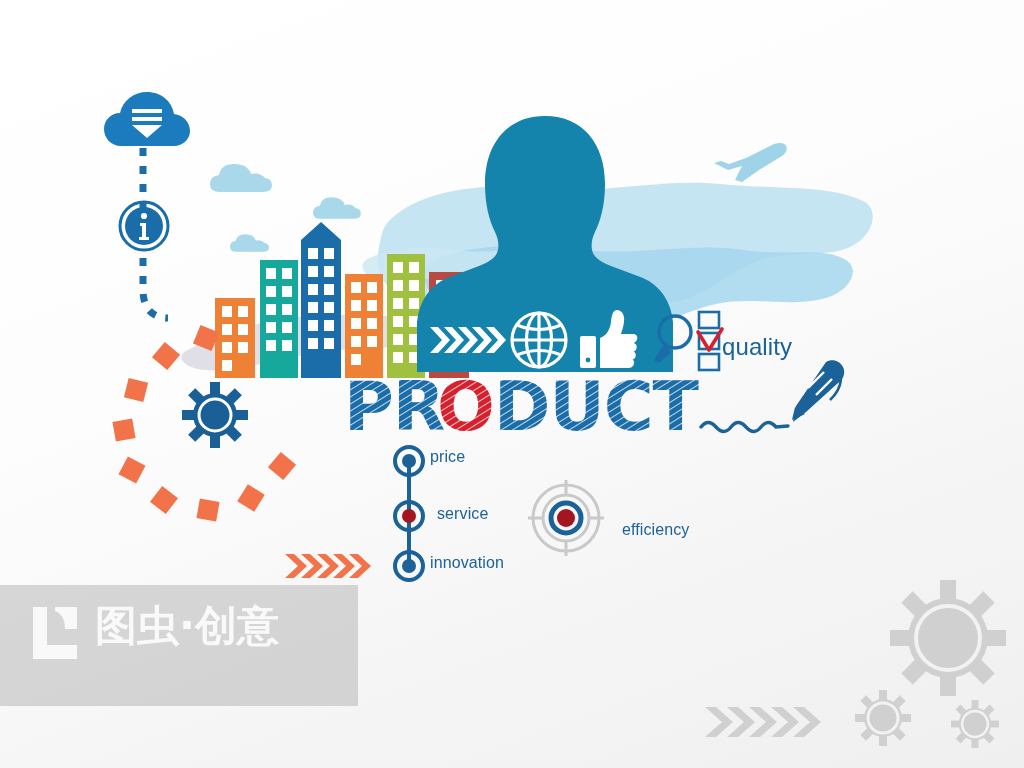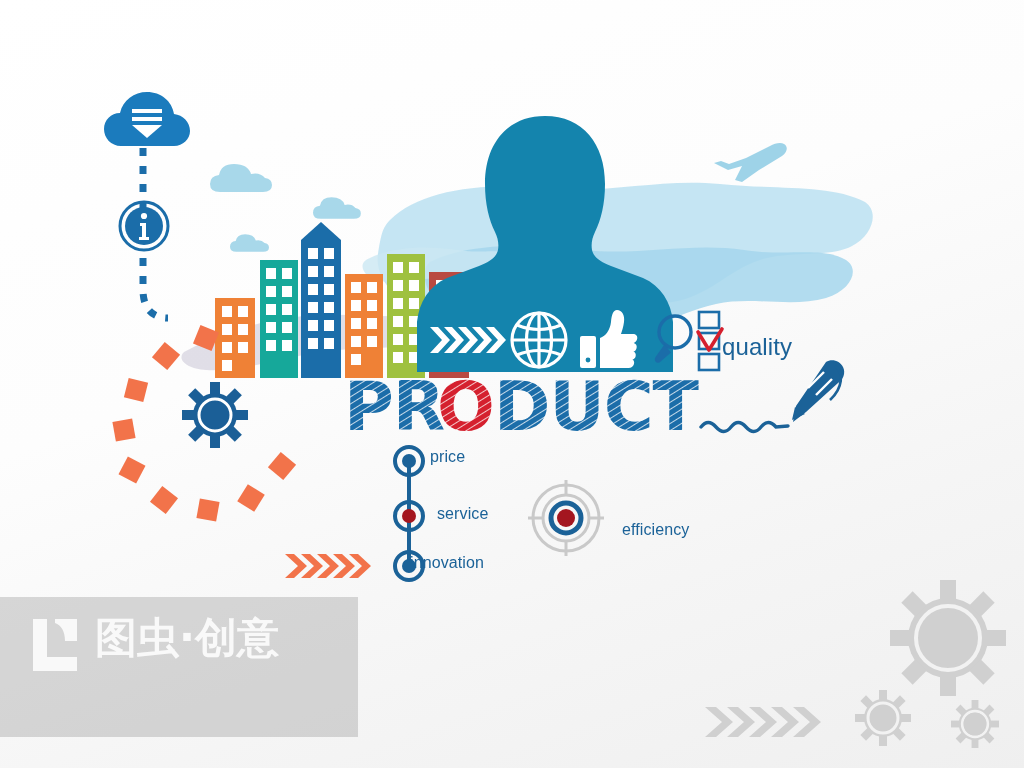--- a/index.html
+++ b/index.html
@@ -22,26 +22,26 @@
     position:absolute;
     color:#1b6298;
     font-size:16px;
     letter-spacing:.1px;
     white-space:nowrap;
     font-family:"Liberation Sans","DejaVu Sans",sans-serif;
   }
   .lbl-quality{left:722px;top:333px;font-size:24px;}
   .lbl-price{left:430px;top:448px;}
   .lbl-service{left:430px;top:505px;margin-left:7px;}
-  .lbl-innovation{left:410px;top:554px;}
+  .lbl-innovation{left:430px;top:554px;}
   .lbl-efficiency{left:622px;top:505px;margin-top:16px;}
 
   
   #watermark{
-    left:0;top:597px;width:358px;height:140px;
+    left:0;top:585px;width:358px;height:121px;
     background:rgba(155,155,155,.38);
   }
   #wm-logo{position:absolute;left:33px;top:22px;}
   #wm-text{
     position:absolute;left:35px;top:83px;
     color:rgba(255,255,255,.62);
     font-size:17px;letter-spacing:.3px;
     font-family:"Liberation Sans","DejaVu Sans",sans-serif;
   }
   #wm-cn{

